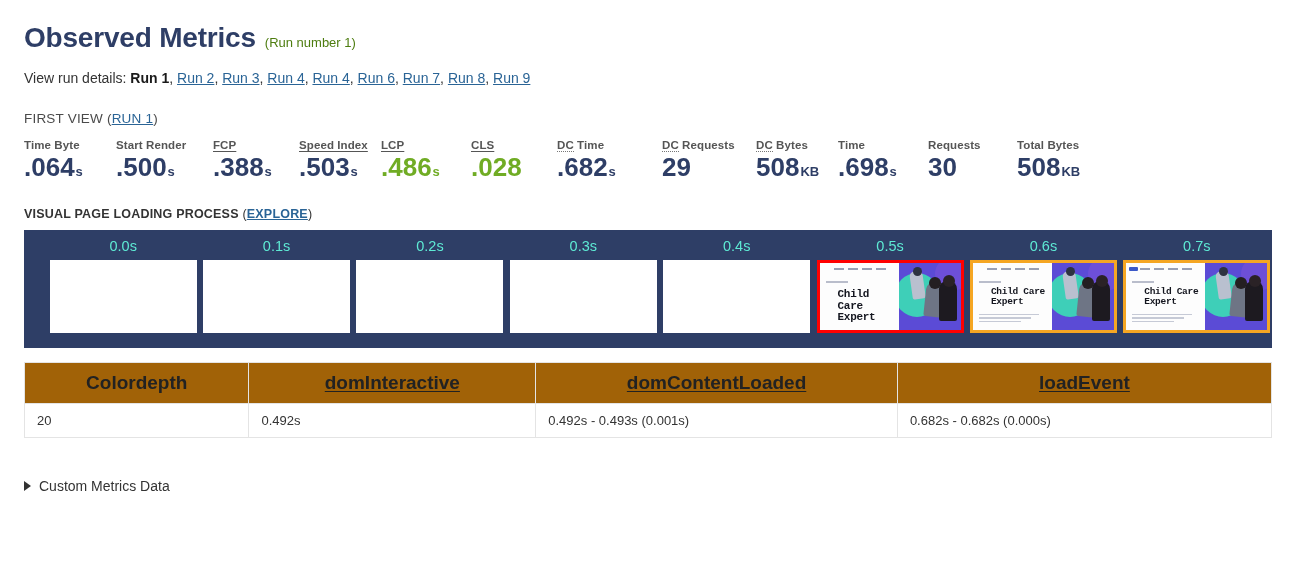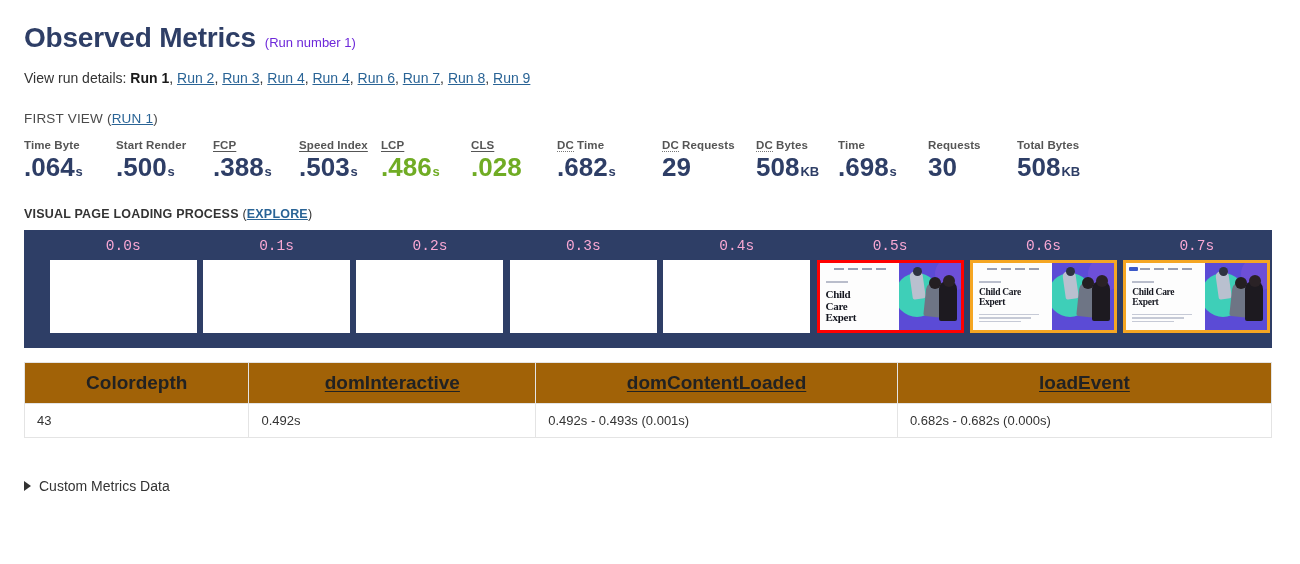--- a/index.html
+++ b/index.html
@@ -28,21 +28,21 @@
     margin: 0 0 4px 0;
   }
   .page-title {
     font-size: 28px;
     font-weight: bold;
     color: #2e3e66;
     letter-spacing: -0.2px;
   }
   .run-number {
     font-size: 13px;
-    color: #6d28d9;
+    color: #4d7c0f;
     font-weight: normal;
   }
 
   .run-details {
     margin-top: 16px;
     font-size: 14px;
     color: #333;
   }
   .run-details .lead { color:#333; }
   .run-current {
@@ -123,23 +123,23 @@
   }
   .frame {
     width: 152px;
     margin-left: 3px;
     display: flex;
     flex-direction: column;
     align-items: center;
   }
   .frame:first-child { margin-left: 24px; }
   .frame .tlabel {
-    font-family: Liberation Mono, monospace;
+    font-family: Liberation Sans, sans-serif;
     font-size: 14.5px;
-    color: #f9a8d4;
+    color: #5eead4;
     margin-bottom: 6px;
     letter-spacing: 0px;
   }
   .shot {
     width: 147px;
     height: 73px;
     background: #ffffff;
     box-sizing: border-box;
     position: relative;
     overflow: hidden;
@@ -211,22 +211,22 @@
   }
   .mini .art .head3 {
     position: absolute; right: 6px; top: 12px;
     width: 12px; height: 12px; border-radius: 50%; background: #2a2226;
   }
   .mini .eyebrow {
     position: absolute; left: 6px; top: 18px;
     width: 22px; height: 2px; background: #b9bdcb;
   }
   .mini .headline {
-    position: absolute; left: 6px; top: 24px;
-    font-family: Liberation Serif, serif;
+    position: absolute; left: 18px; top: 24px;
+    font-family: Liberation Mono, monospace;
     font-weight: bold;
     font-size: 9.5px;
     line-height: 10px;
     color: #14161f;
     letter-spacing: -0.3px;
   }
   .mini .headline.big { font-size: 11px; line-height: 11.5px; top: 26px;}
   .mini .para {
     position: absolute; left: 6px; bottom: 6px;
     width: 60px;
@@ -477,21 +477,21 @@
     <thead>
       <tr id="table-header-row">
           <th style="width: 18%;">Colordepth</th>
           <th style="width: 23%;"><span class="th-link">domInteractive</span></th>
           <th style="width: 29%; text-align: center;"><span class="th-link">domContentLoaded</span></th>
           <th style="width: 30%;"><span class="th-link">loadEvent</span></th>
         </tr>
     </thead>
     <tbody id="table-body">
         <tr>
-          <td>43</td>
+          <td>20</td>
           <td>0.492s</td>
           <td>0.492s - 0.493s (0.001s)</td>
           <td>0.682s - 0.682s (0.000s)</td>
         </tr>
       </tbody>
   </table>
 
   <div class="disclosure">
     <span class="tri"></span>
     <span>Custom Metrics Data</span>

